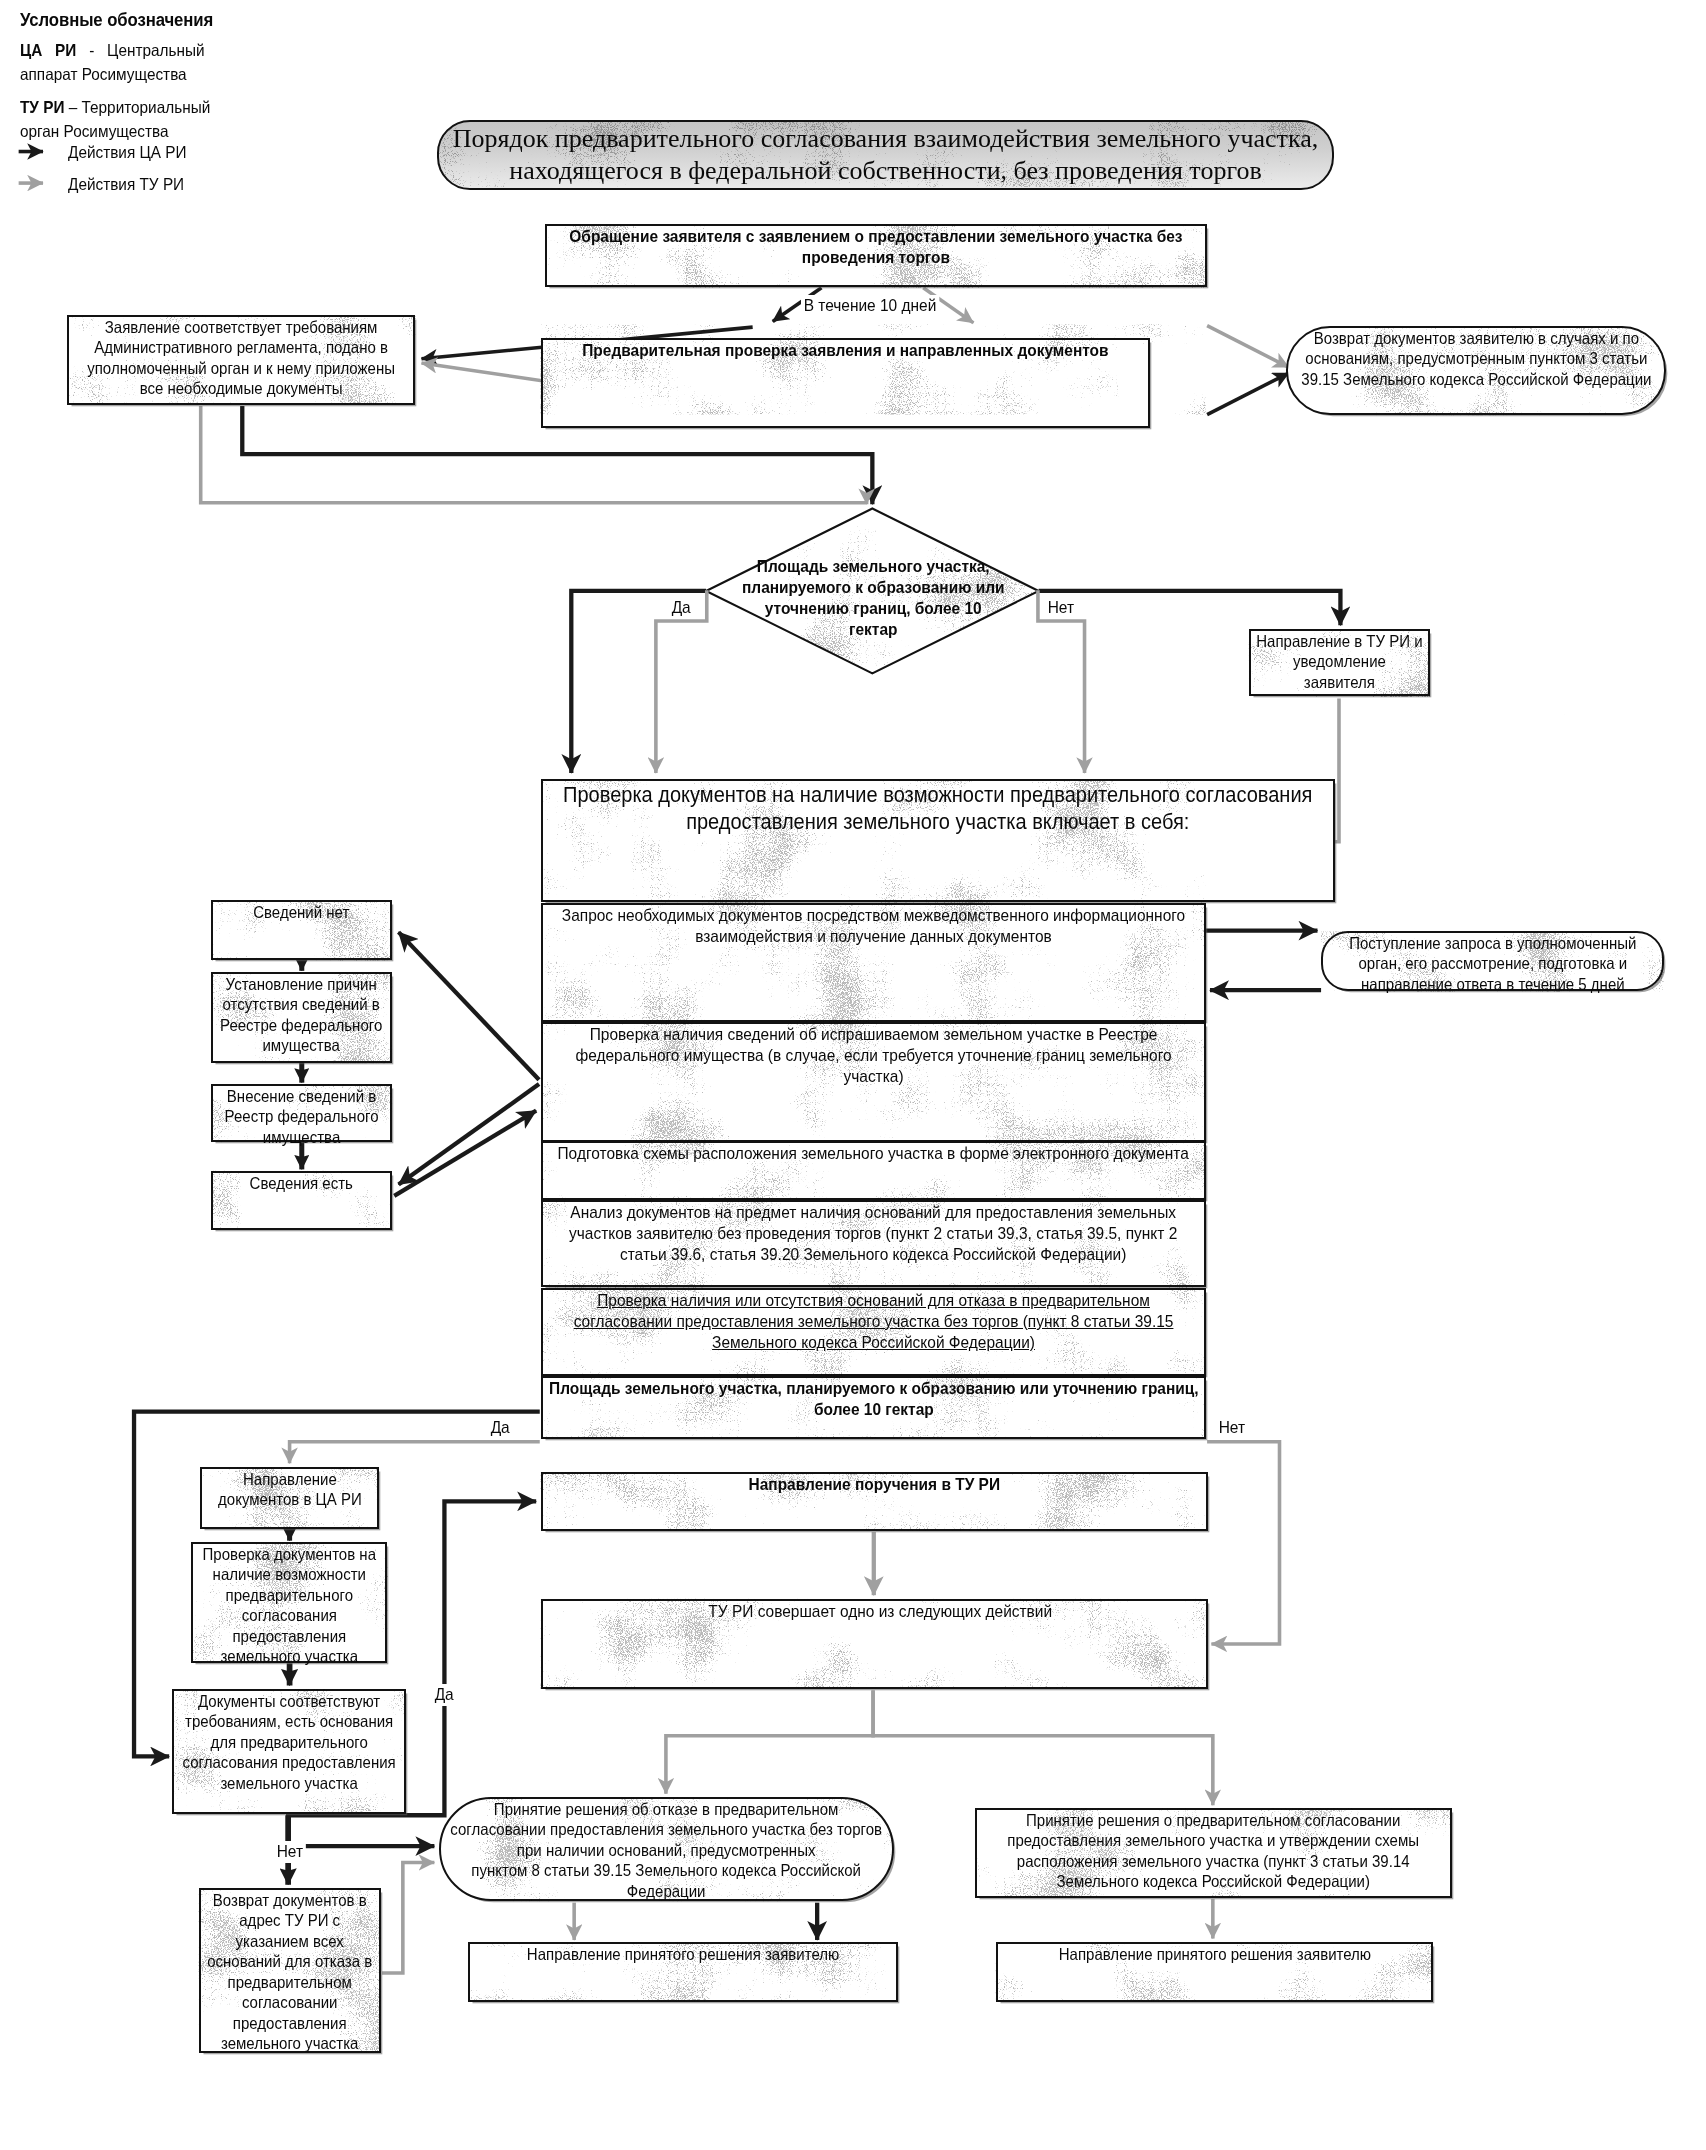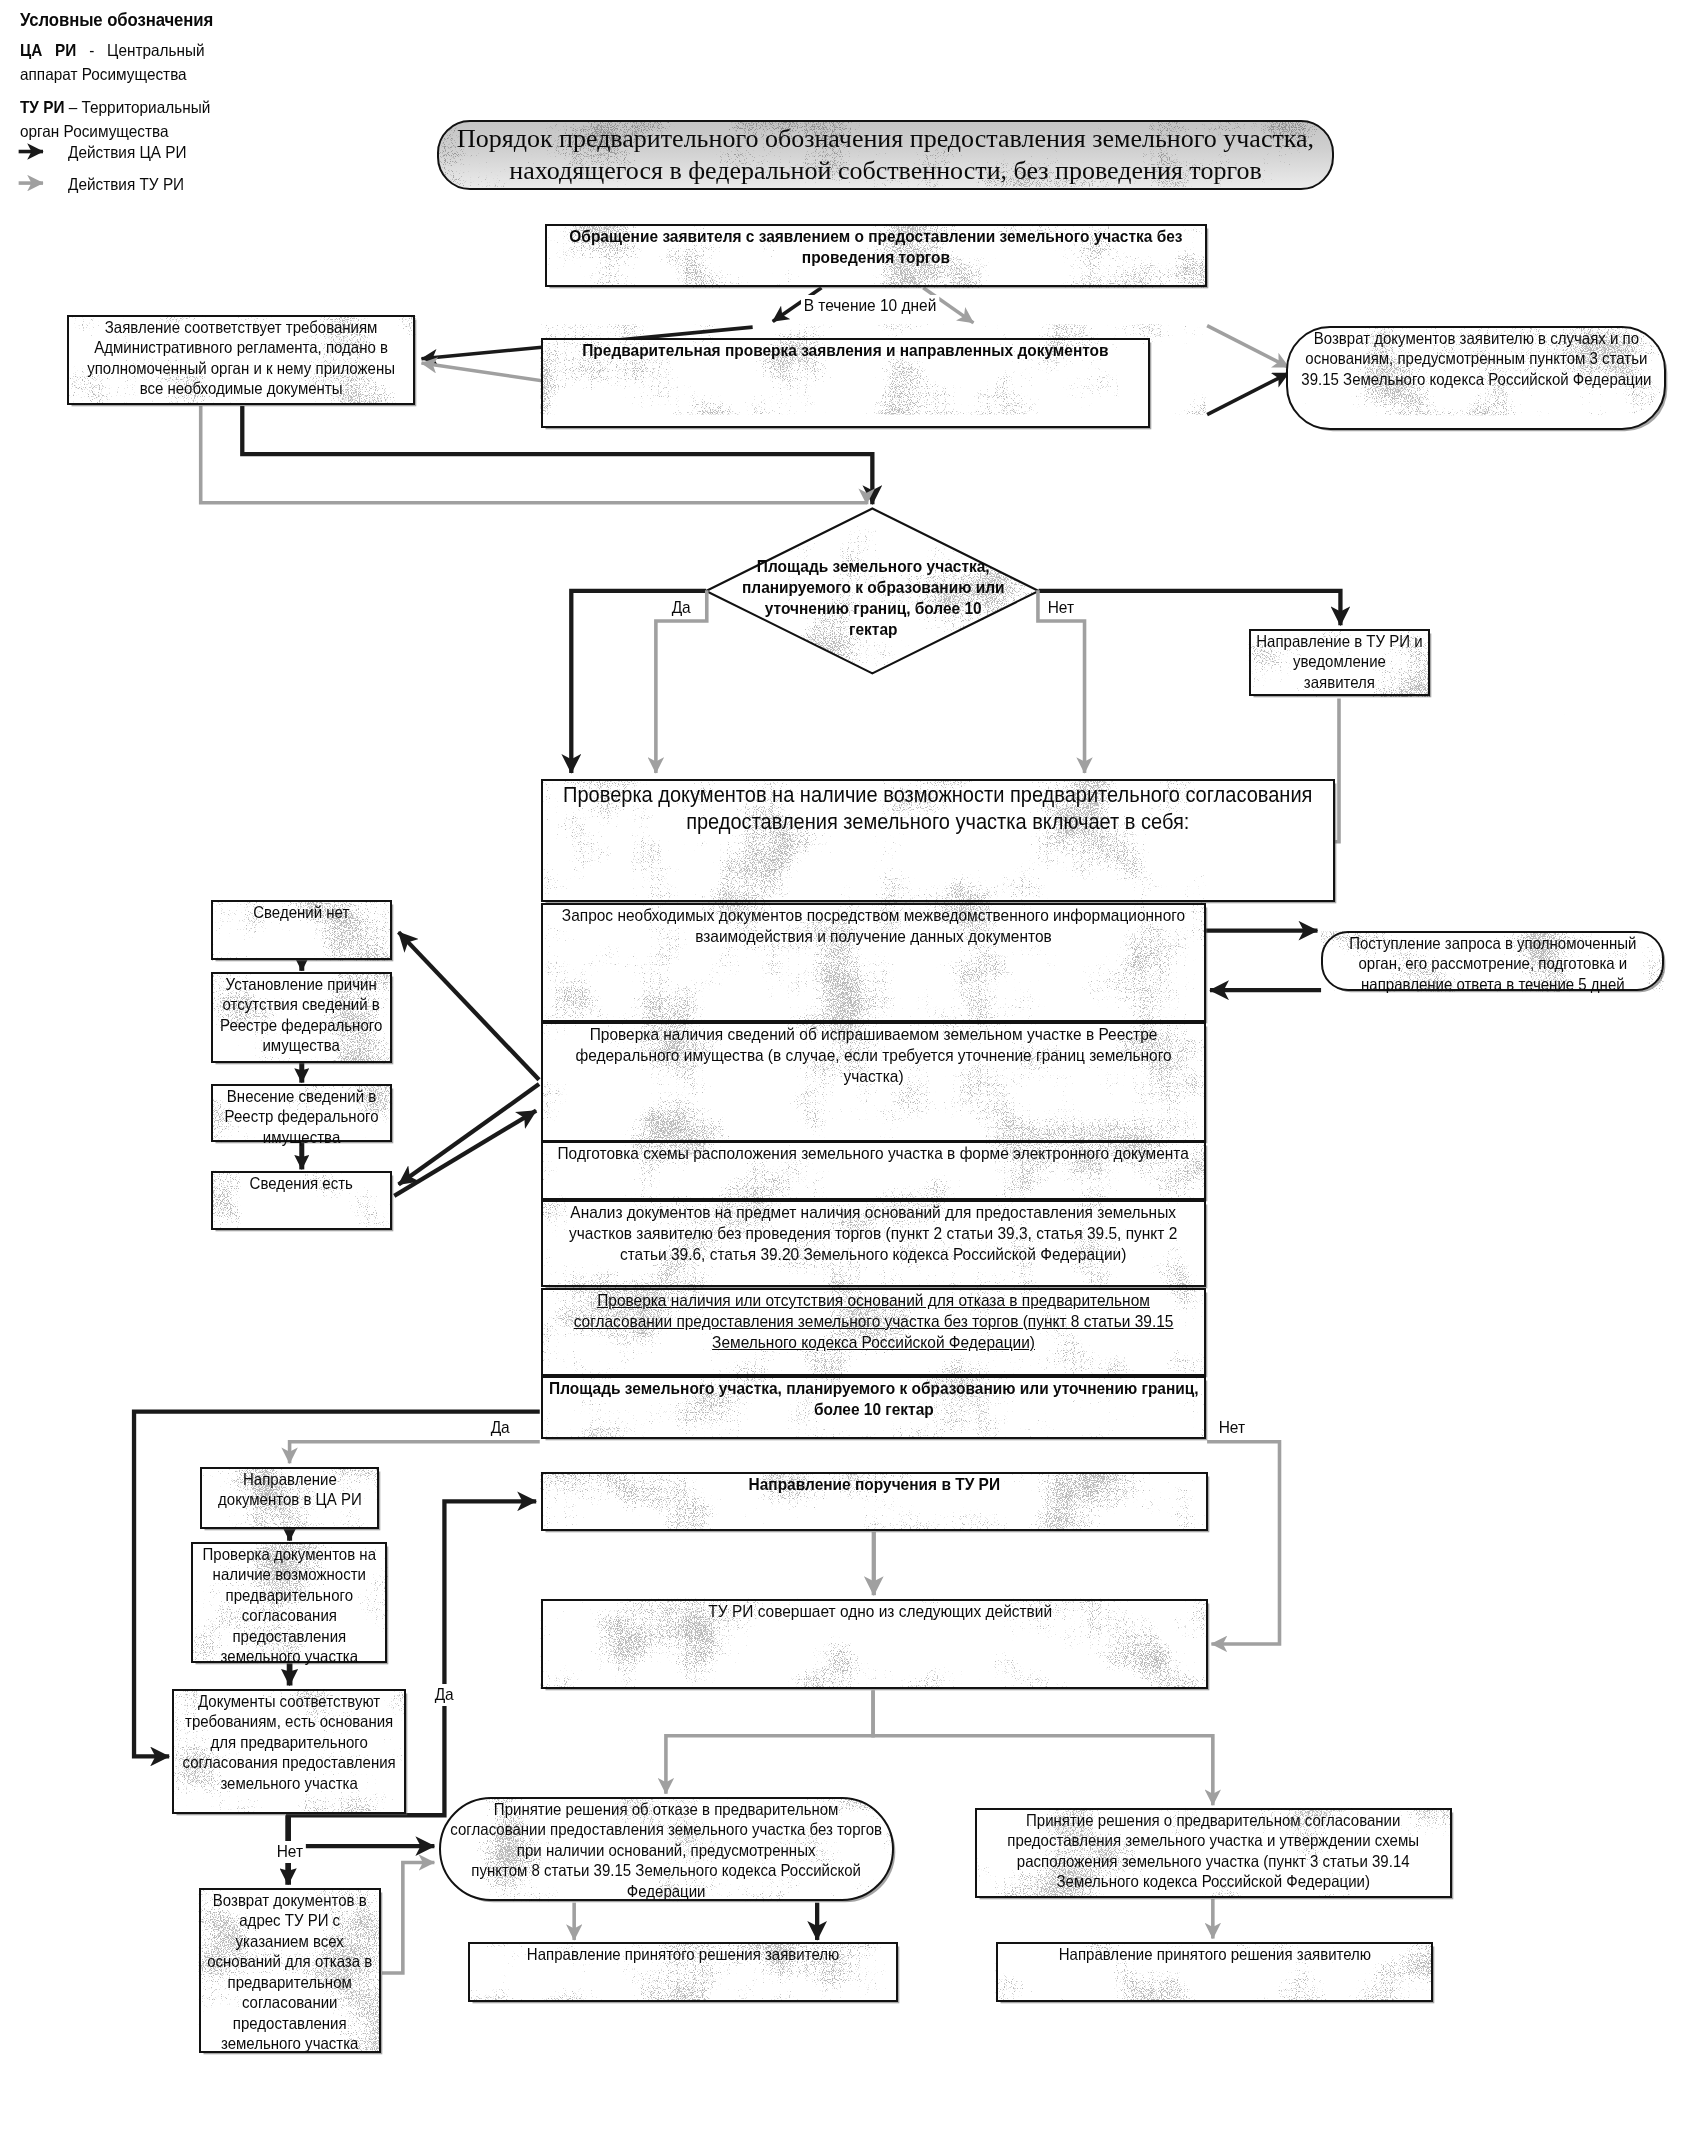--- a/index.html
+++ b/index.html
@@ -21,21 +21,21 @@
               transform:scaleX(0.93);transform-origin:left center;white-space:pre;}
   #title{position:absolute;display:flex;align-items:center;justify-content:center;
          text-align:center;font-family:"Liberation Serif",serif;z-index:5;
          line-height:1.22;}
 </style>
 </head>
 <body>
 
 <div id="page">
 <div id="title" style="left:437px;top:120px;width:893px;height:66px;border:2.5px solid #121212;border-radius:33px;font-size:26px;background:linear-gradient(180deg,#c4c4c4 0%,#cfcfcf 40%,#ebebeb 100%);">
-      <span style="padding:0 10px;">Порядок предварительного обозначения предоставления земельного участка, находящегося в федеральной собственности, без проведения торгов</span>
+      <span style="padding:0 10px;">Порядок предварительного согласования взаимодействия земельного участка, находящегося в федеральной собственности, без проведения торгов</span>
     </div>
 <div class="legend-txt" style="left:20px;top:10px;font-size:18px;font-weight:700;letter-spacing:-0.1px;">Условные обозначения</div>
 <div class="legend-txt" style="left:20px;top:41px;font-size:16.5px;"><b>ЦА   РИ</b><span>   -   Центральный</span></div>
 <div class="legend-txt" style="left:20px;top:65px;font-size:16.5px;">аппарат Росимущества</div>
 <div class="legend-txt" style="left:20px;top:98px;font-size:16.5px;"><b>ТУ РИ</b><span> – Территориальный</span></div>
 <div class="legend-txt" style="left:20px;top:122px;font-size:16.5px;">орган Росимущества</div>
 <div class="legend-txt" style="left:68px;top:143px;font-size:16.5px;">Действия ЦА РИ</div>
 <div class="legend-txt" style="left:68px;top:175px;font-size:16.5px;">Действия ТУ РИ</div>
 <svg class="edges" style="z-index:2;" viewBox="0 0 2380 3000">
       <polygon points="1217.0,709 1449,824.0 1217.0,939 985,824.0" fill="#ffffff" stroke="#121212" stroke-width="3"></polygon>
@@ -45,21 +45,21 @@
     </div>
 <div class="node" style="left:545px;top:224px;width:662px;height:63px;font-size:17px;font-weight:700;">
       <span class="t nw">Обращение заявителя с заявлением о предоставлении земельного участка без<br>проведения торгов</span>
     </div>
 <div class="node" style="left:541px;top:324px;width:609px;height:90px;font-size:17px;font-weight:700;margin-top:14px;">
       <span class="t">Предварительная проверка заявления и направленных документов</span>
     </div>
 <div class="node" style="left:67px;top:315px;width:348px;height:90px;font-size:16.5px;">
       <span class="t nw">Заявление соответствует требованиям<br>Административного регламента, подано в<br>уполномоченный орган и к нему приложены<br>все необходимые документы</span>
     </div>
-<div class="node" style="left:1286px;top:326px;width:380px;height:104px;font-size:16.5px;border-radius:44px;">
+<div class="node" style="left:1286px;top:326px;width:380px;height:89px;font-size:16.5px;border-radius:44px;">
       <span class="t nw">Возврат документов заявителю в случаях и по<br>основаниям, предусмотренным пунктом  3 статьи<br>39.15 Земельного кодекса Российской Федерации</span>
     </div>
 <div class="node" style="left:1249px;top:629px;width:181px;height:67px;font-size:16.5px;">
       <span class="t nw">Направление в ТУ РИ и<br>уведомление<br>заявителя</span>
     </div>
 <div class="node" style="left:541px;top:779px;width:794px;height:123px;font-size:22px;font-weight:400;">
       <span class="t nw">Проверка документов на наличие возможности предварительного согласования<br>предоставления земельного участка включает в себя:</span>
     </div>
 <div class="node" style="left:541px;top:903px;width:665px;height:119px;font-size:17px;">
       <span class="t nw">Запрос необходимых документов посредством межведомственного информационного<br>взаимодействия и получение данных документов</span>

